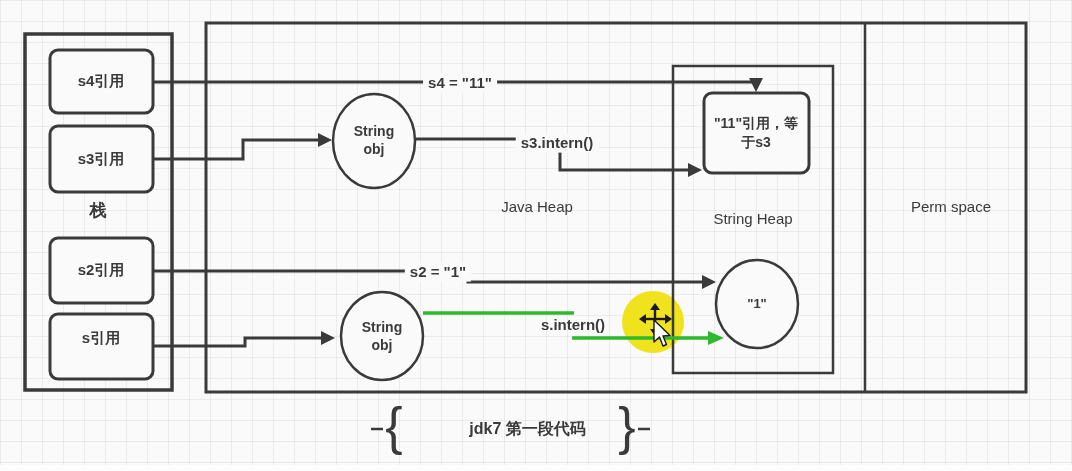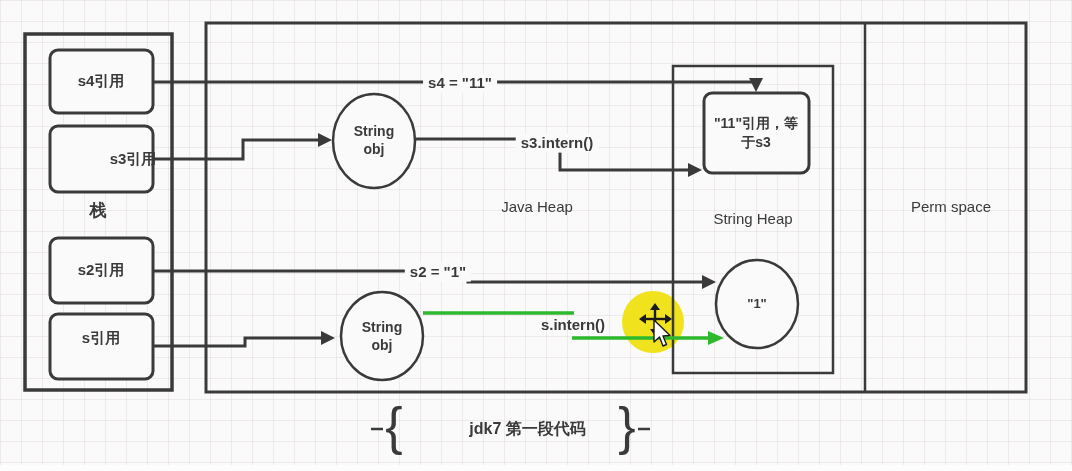--- a/index.html
+++ b/index.html
@@ -86,21 +86,21 @@
       <line x1="644" y1="319" x2="667" y2="319" stroke="#1a1a1a" stroke-width="2.4"></line>
       <polygon points="650,310 660,310 655,303" fill="#1a1a1a"></polygon>
       <polygon points="650,329 660,329 655,336" fill="#1a1a1a"></polygon>
       <polygon points="646,314 646,324 639,319" fill="#1a1a1a"></polygon>
       <polygon points="665,314 665,324 672,319" fill="#1a1a1a"></polygon>
     </g>
     <polygon points="654,320 654,342 659.5,337 663,346 666.5,344.5 663,336 670,335.5" fill="#ffffff" stroke="#1a1a1a" stroke-width="1.4" stroke-linejoin="round"></polygon>
   </svg>
 
   <div class="lbl" style="left:101px;top:81px;">s4引用</div>
-  <div class="lbl" style="left:101px;top:159px;margin-left:32px;">s3引用</div>
+  <div class="lbl" style="left:101px;top:159px;">s3引用</div>
   <div class="lbl" style="left:98px;top:211px;font-size:17px;">栈</div>
   <div class="lbl" style="left:101px;top:270px;">s2引用</div>
   <div class="lbl" style="left:101px;top:338px;">s引用</div>
 
   <div class="lbl multiline objtext" style="left:374px;top:140px;">String
 obj</div>
   <div class="lbl multiline objtext" style="left:382px;top:336px;">String
 obj</div>
   <div class="lbl region" style="left:537px;top:207px;">Java Heap</div>
 

